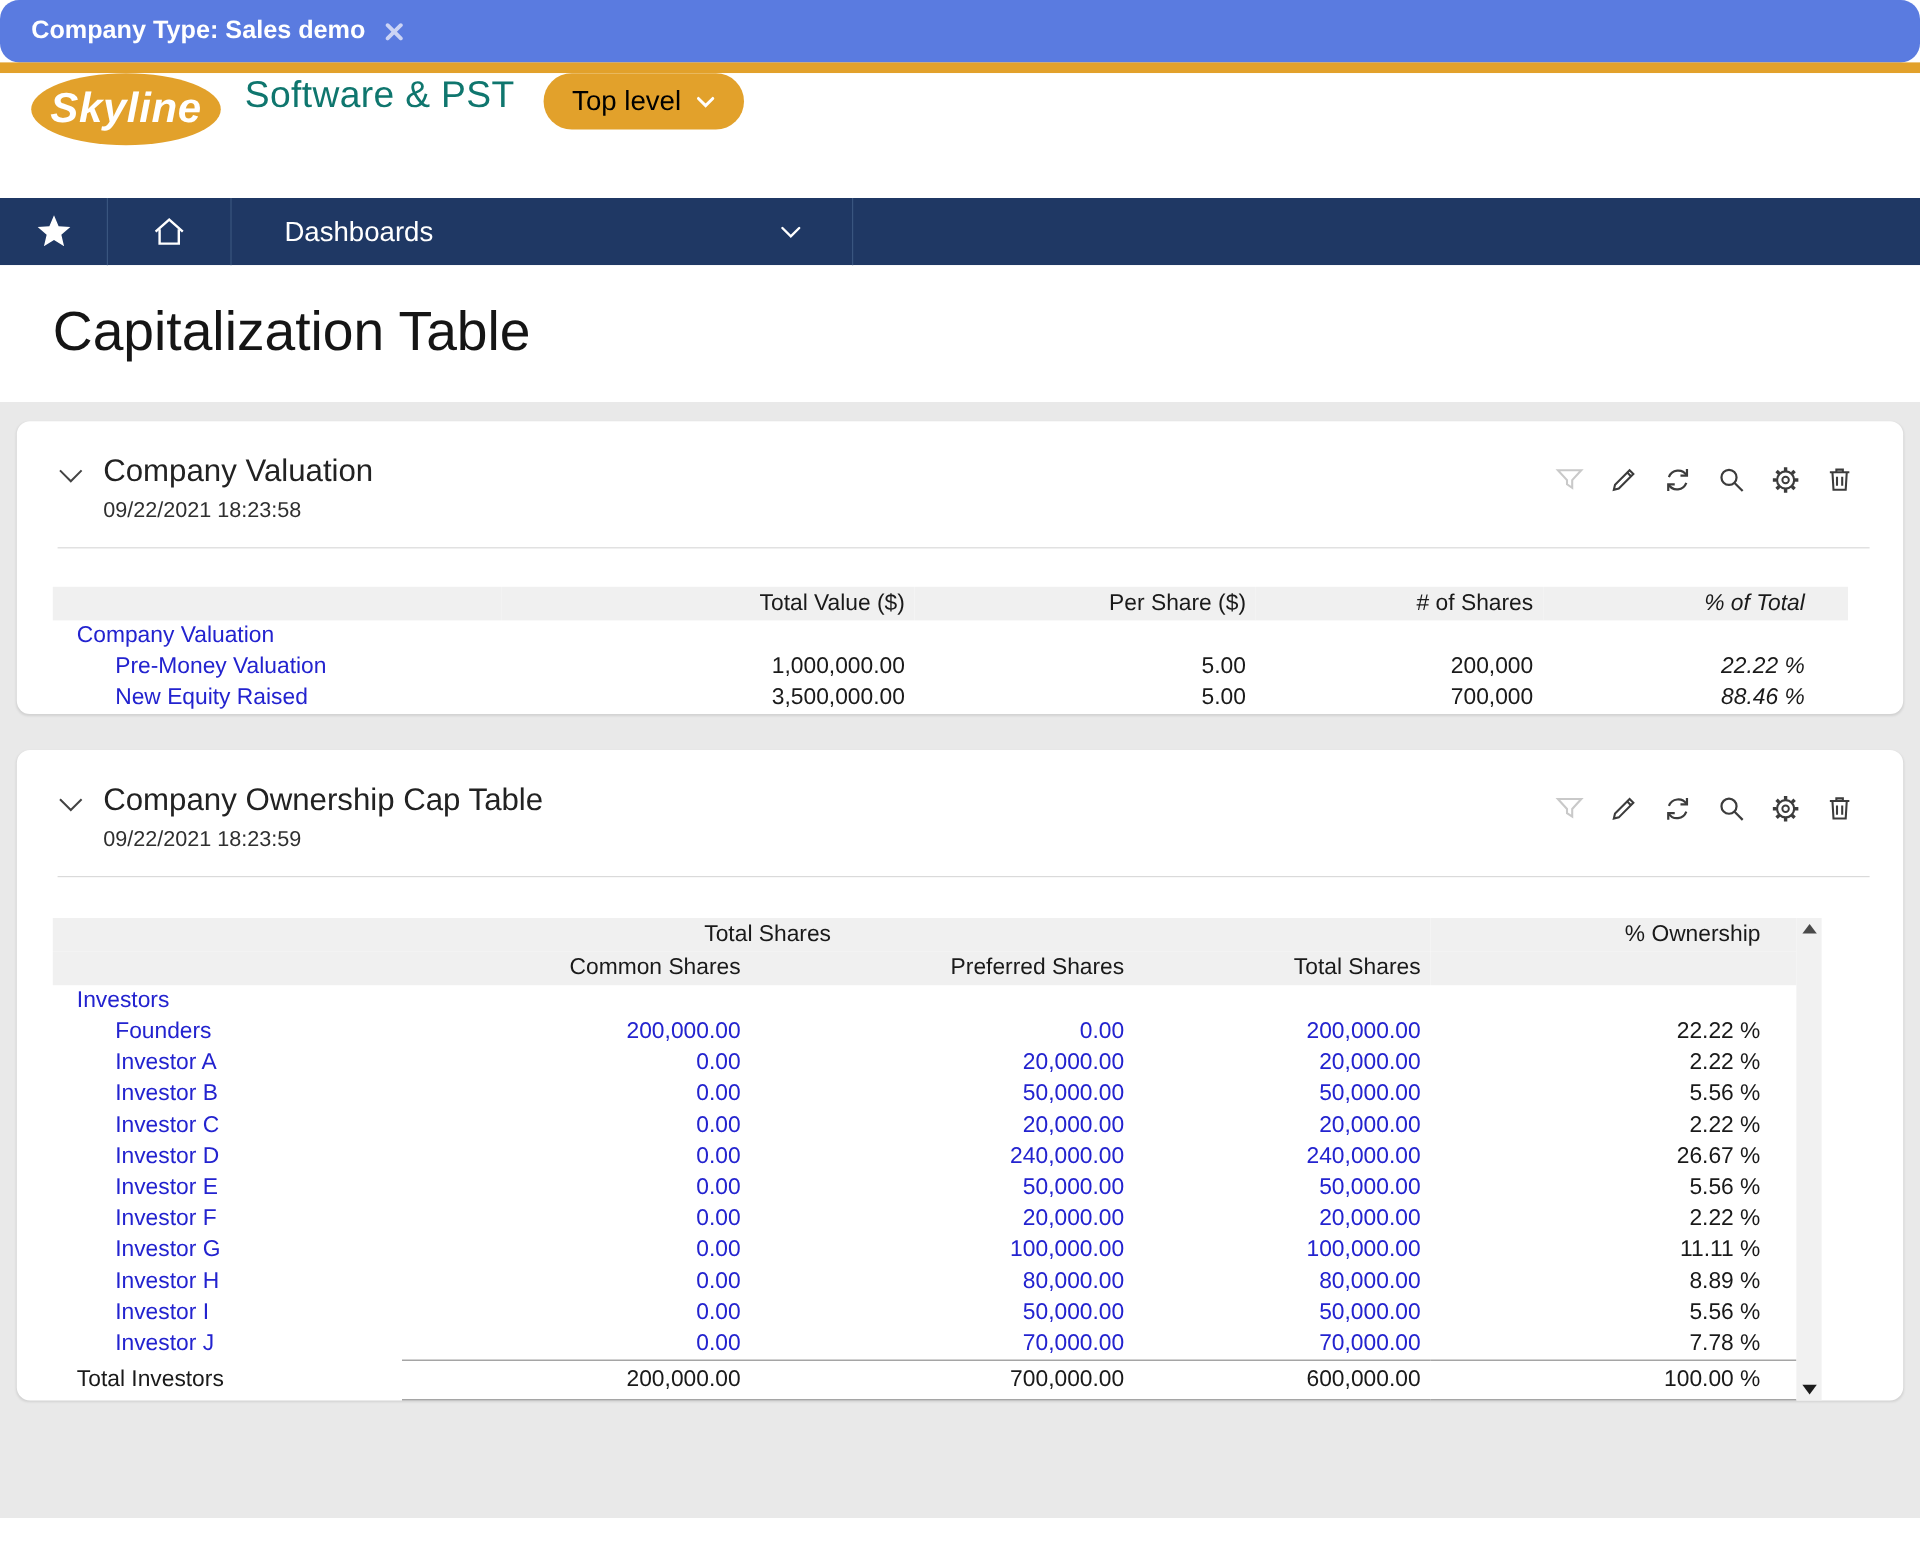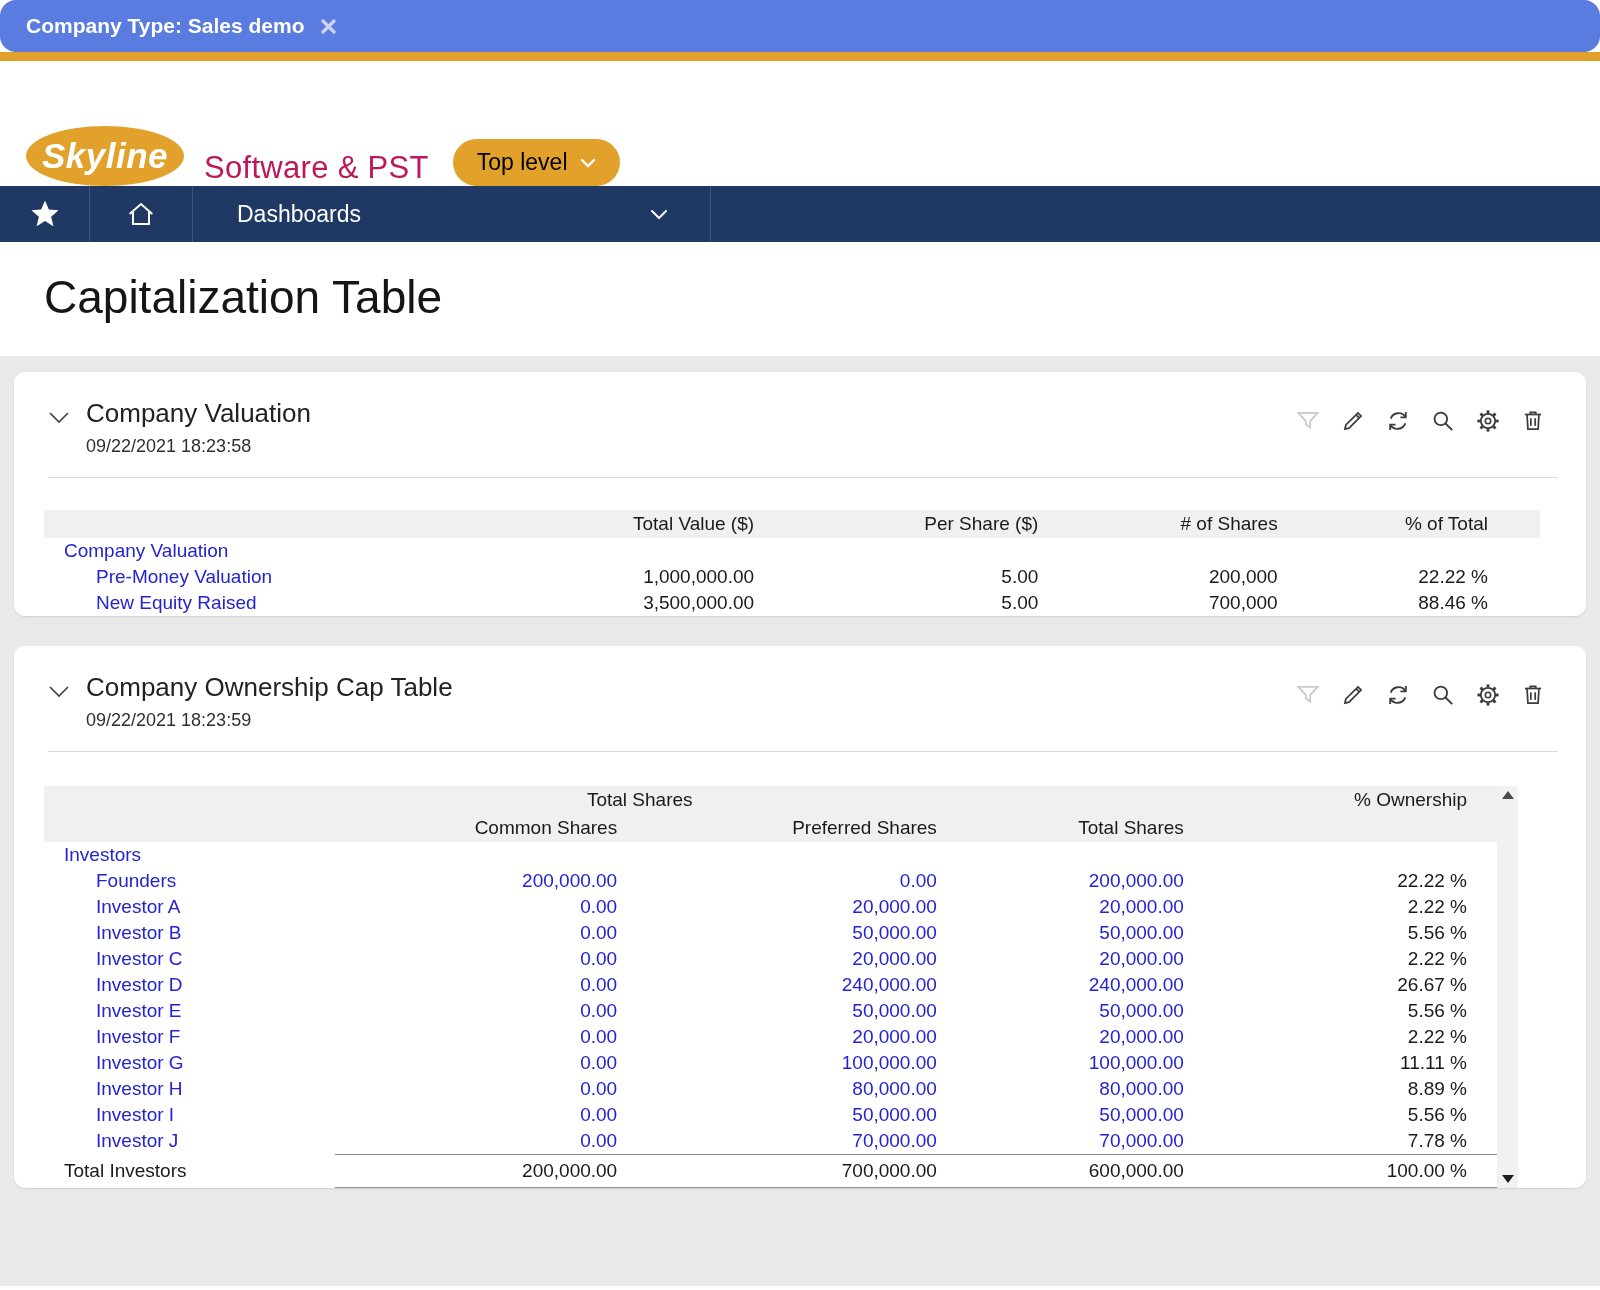--- a/index.html
+++ b/index.html
@@ -7,25 +7,25 @@
               font-family:"Liberation Sans", sans-serif; }
 
   
   .topbar { height:52px; background:#5a7be0; display:flex; align-items:center; padding-left:26px;border-radius:16px; }
   .topbar-label { color:#fff; font-weight:bold; font-size:21px; }
   .topbar-close { margin-left:16px; display:flex; align-items:center; cursor:pointer; }
 
   .gold-strip { height:9px; background:#e2a12b; }
 
   
-  .brand { height:125px; background:#fff; display:flex; align-items:flex-end; padding-left:26px; }
+  .brand { height:104px; background:#fff; display:flex; align-items:flex-start; padding-left:26px; }
   .logo { width:158px; height:60px; background:#e2a12b; border-radius:50%;
           display:flex; align-items:center; justify-content:center;
           color:#fff; font-style:italic; font-weight:bold; font-size:35px; letter-spacing:.5px; }
-  .brand-subtitle { font-size:31px; color:#be185d; margin-left:20px; letter-spacing:.3px; }
+  .brand-subtitle { font-size:31px; color:#0f766e; margin-left:20px; letter-spacing:.3px; }
   .pill { margin-left:24px; background:#e2a12b; color:#000000; font-size:23px;
           padding:10px 24px; border-radius:28px; display:flex; align-items:center; gap:12px; cursor:pointer; border:none; }
 
   
   .nav { height:56px; background:#1f3864; display:flex; color:#fff; }
   .nav-cell { display:flex; align-items:center; justify-content:center; border-right:1px solid #39557f; cursor:pointer; }
   .nav-star { width:90px; }
   .nav-home { width:103px; }
   .nav-dash { width:518px; justify-content:space-between; padding:0 42px 0 44px; font-size:23px; }
   .nav-rest { flex:1; border-right:none; }
@@ -51,21 +51,21 @@
   table { width:100%; border-collapse:collapse; font-size:19px; color:#1a1a1a; }
   th { background:#f0f0f0; font-weight:400; padding:3px 8px; text-align:right; white-space:nowrap; }
   td { padding:2px 8px; text-align:right; white-space:nowrap; }
   th.left, td.left { text-align:left; }
   th.center { text-align:center; }
   .link { color:#2323cf; cursor:pointer; }
   .lvl0 { padding-left:20px; }
   .lvl1 { padding-left:52px; }
 
   .val-table-wrap { margin:32px 46px 30px 30px; }
-  .val-table .last { padding-right:52px; }
+  .val-table .last { padding-right:36px;font-style:italic; }
 
   .cap-table-wrap { display:flex; margin:34px 68px 16px 30px; }
   .cap-table-wrap table { flex:1; }
   .cap-table .last { padding-right:30px; }
   .total-cell { border-top:1px solid #8f8f8f; border-bottom:1px solid #8f8f8f; padding-top:5px; padding-bottom:5px; }
   .total-label { padding-top:5px; padding-bottom:5px; }
 
   
   .vscroll { width:21px; background:#f1f1f1; display:flex; flex-direction:column;
              justify-content:space-between; align-items:center; padding:5px 0; cursor:pointer; }

